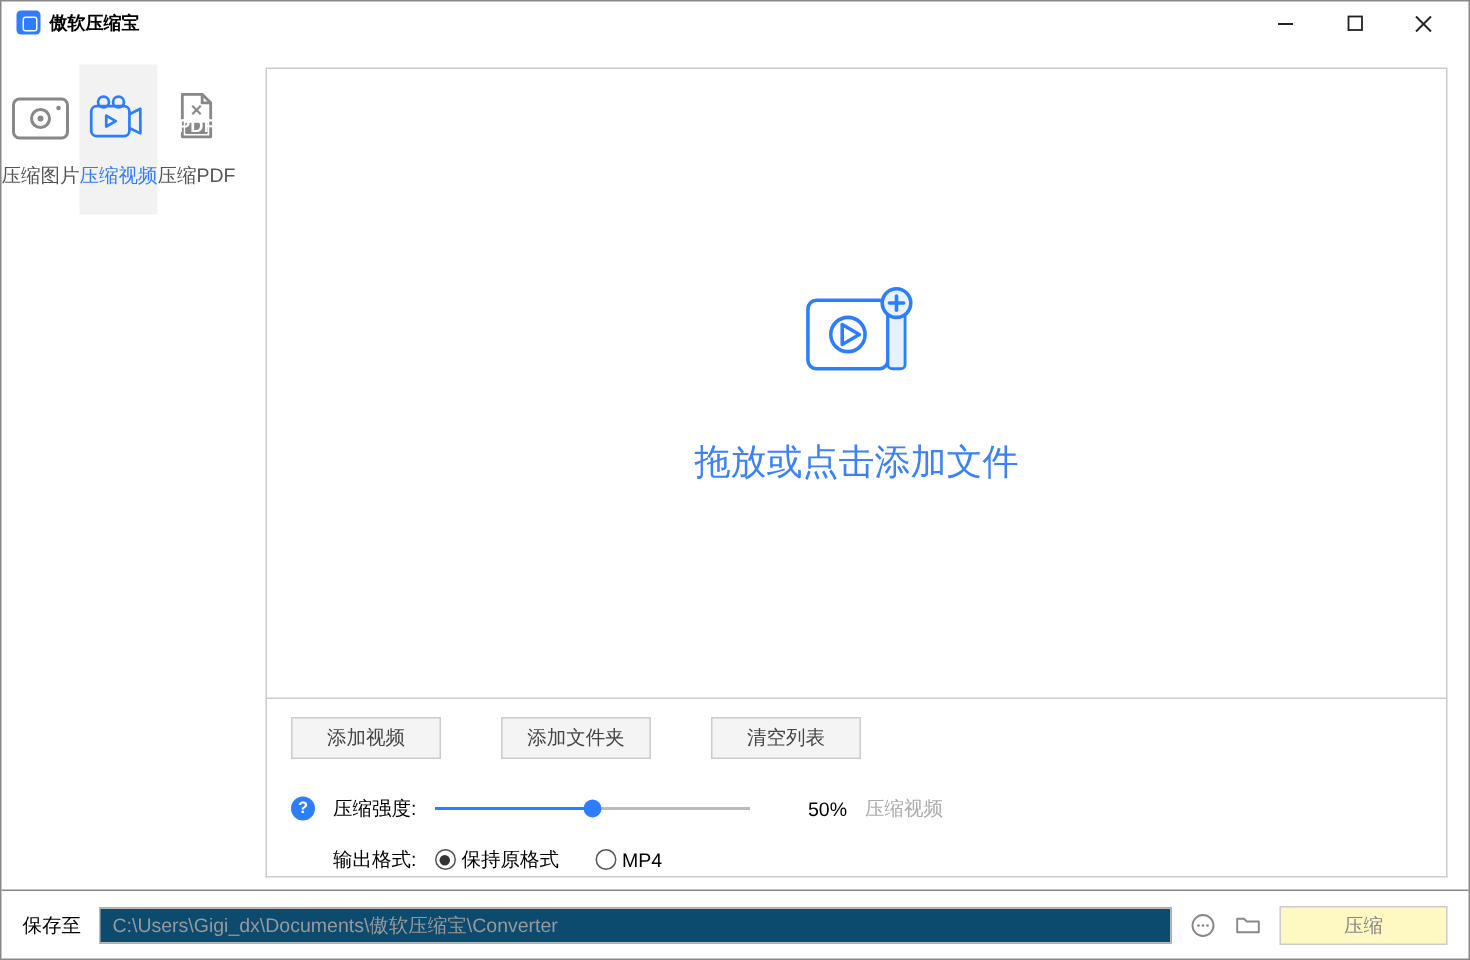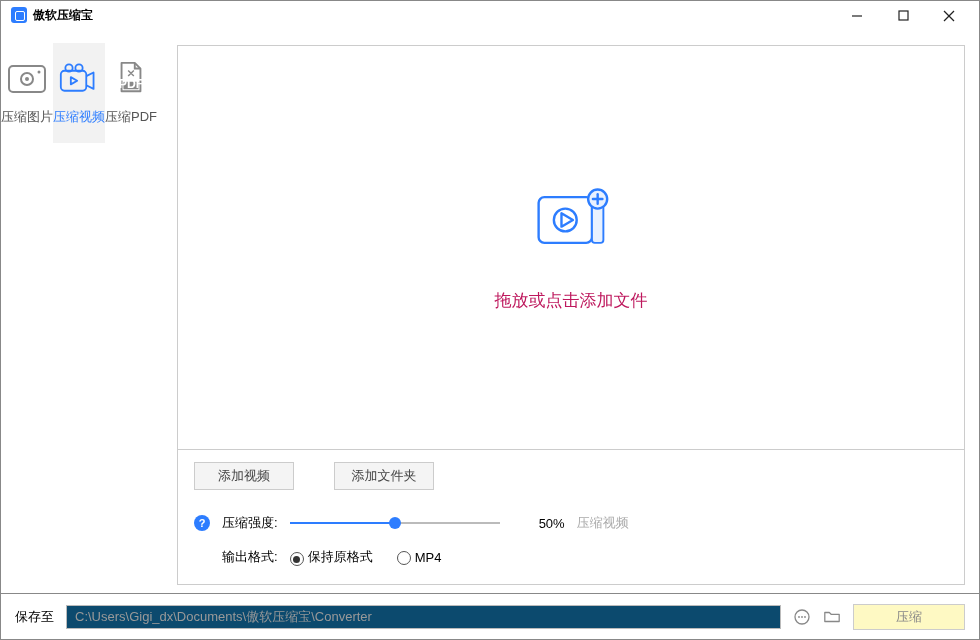--- a/index.html
+++ b/index.html
@@ -135,27 +135,27 @@
     flex-direction: column;
     align-items: center;
     justify-content: center;
     gap: 30px;
   }
   .drop-icon svg {
     width: 80px;
     height: 72px;
   }
   .drop-text {
-    color: #be185d;
-    font-size: 17px;
+    color: #3b82f6;
+    font-size: 24px;
   }
   .settings-panel {
     border: 1px solid #ccc;
     border-top: none;
-    padding: 12px 16px 18px 16px;
+    padding: 12px 16px 2px 16px;
   }
   .btn-row {
     display: flex;
     gap: 40px;
     margin-bottom: 24px;
   }
   .flat-btn {
     width: 100px;
     height: 28px;
     background: #f4f4f4;
@@ -209,21 +209,21 @@
     position: absolute;
     top: 2px;
     width: 12px;
     height: 12px;
     border-radius: 50%;
     background: #2d7dff;
     left: calc(50% - 6px);
   }
   .radio {
     display: inline-flex;
-    align-items: flex-end;
+    align-items: center;
     gap: 4px;
     margin-right: 12px;
   }
   .radio-dot {
     width: 14px;
     height: 14px;
     border: 1.5px solid #555;
     border-radius: 50%;
     display: flex;
     align-items: center;
@@ -363,20 +363,21 @@
             <line x1="65" y1="14" x2="75" y2="14" stroke="#2d7dff" stroke-width="2.5" stroke-linecap="round"></line>
           </svg>
         </span>
         <span class="drop-text">拖放或点击添加文件</span>
       </div>
 
       <div class="settings-panel">
         <div class="btn-row">
           <div class="flat-btn">添加视频</div>
           <div class="flat-btn">添加文件夹</div>
+          <div class="flat-btn">清空列表</div>
         </div>
 
         <div class="row">
           <span class="help-circle">?</span>
           <span>压缩强度:</span>
           <div class="slider">
             <div class="slider-track"></div>
             <div class="slider-fill"></div>
             <div class="slider-knob"></div>
           </div>

